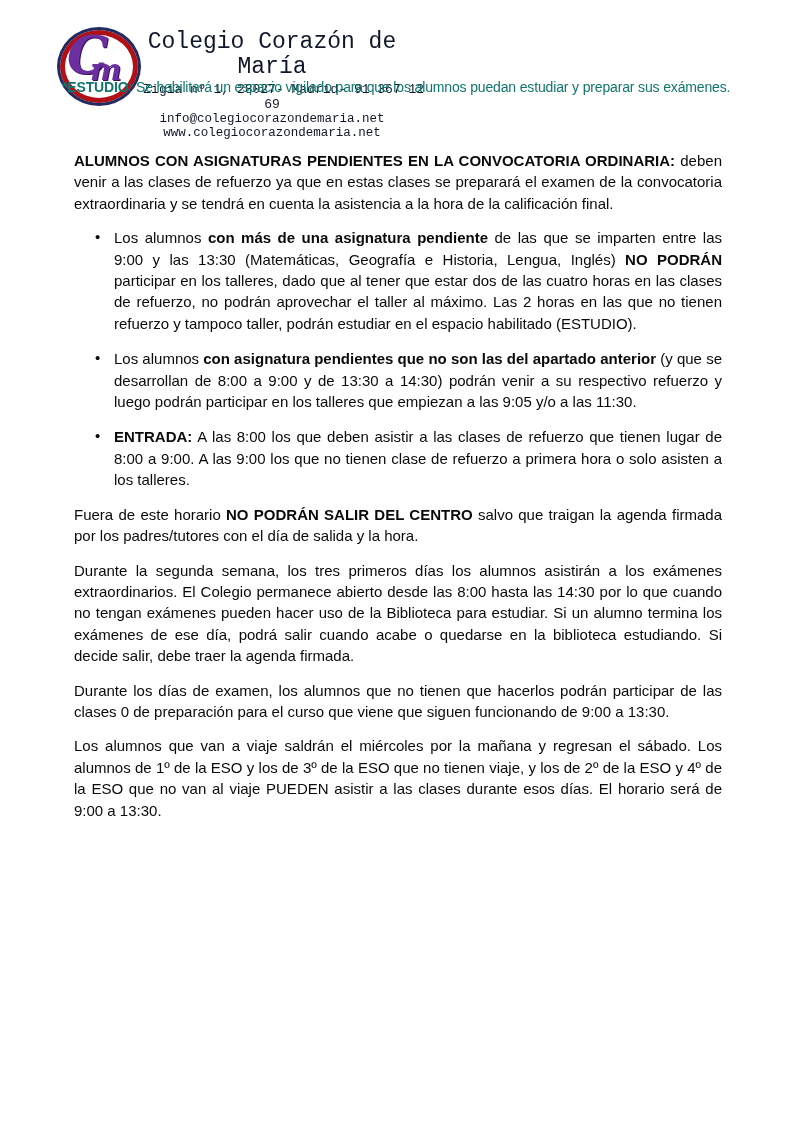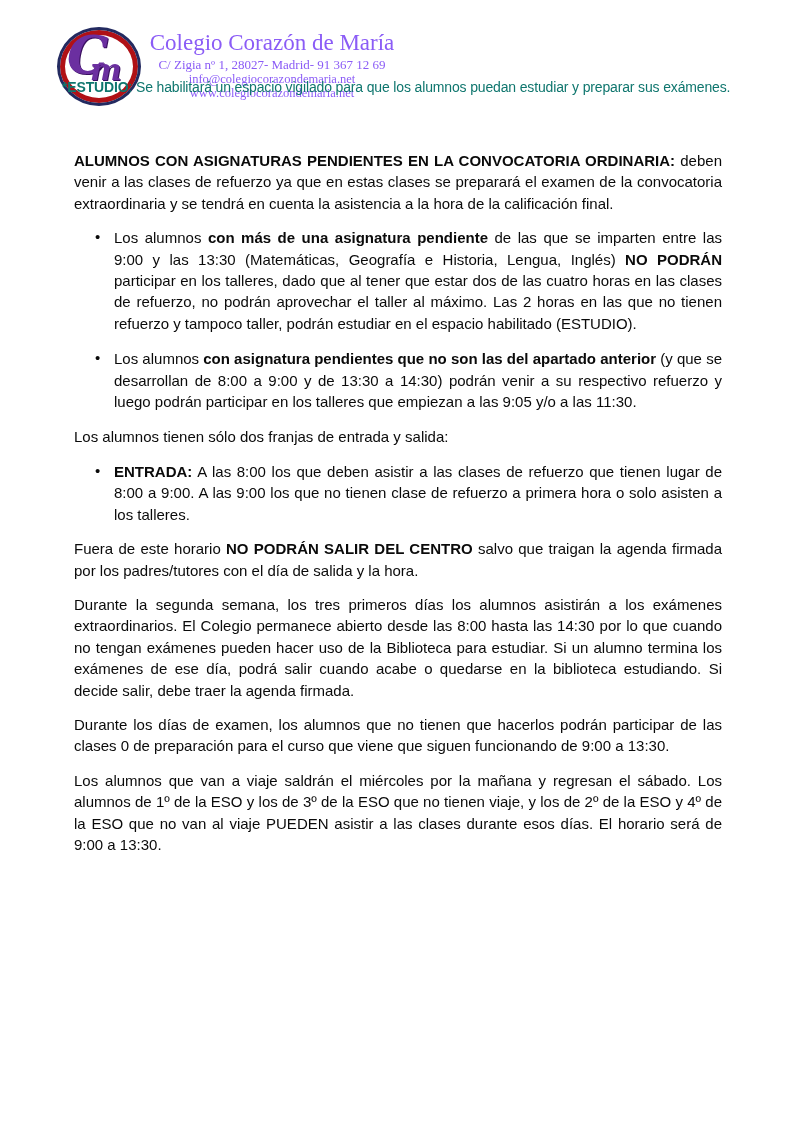--- a/index.html
+++ b/index.html
@@ -34,22 +34,22 @@
   .logo .mono-m {
     position:absolute; left:30px; top:22px;
     font-family:"DejaVu Serif", serif;
     font-style:italic; font-weight:bold;
     font-size:30px; color:#6b2fa0;
     text-shadow: 1px 1px 0 #3a1060;
   }
   .head-text {
     position:absolute; left:112px; top:30px; width:320px;
     text-align:center;
-    font-family:Liberation Serif, serif;
-    color:#8b5cf6;
+    font-family:Liberation Mono, monospace;
+    color:#0f172a;
     z-index:1;
   }
   .school-name { font-size:23px; line-height:25px; }
   .school-address { font-size:13px; line-height:15px; margin-top:2px; }
   .school-email { font-size:12.5px; line-height:14px; }
   .school-website { font-size:12.5px; line-height:14px; }
 
   .estudio-line {
     position:absolute; left:62px; top:79px;
     white-space:nowrap;
@@ -110,21 +110,20 @@
     <ul class="doc-list">
       <li>
         <span>Los alumnos </span><span class="bu">con más de una asignatura pendiente</span><span> de las que se imparten entre las 9:00 y las 13:30 (Matemáticas, Geografía e Historia, Lengua, Inglés) </span><span class="b">NO PODRÁN</span><span> participar en los talleres, dado que al tener que estar dos de las cuatro horas en las clases de refuerzo, no podrán aprovechar el taller al máximo. Las 2 horas en las que no tienen refuerzo y tampoco taller, podrán estudiar en el espacio habilitado (ESTUDIO).</span>
       </li>
       <li>
         <span>Los alumnos </span><span class="bu">con asignatura pendientes que no son las del apartado anterior</span><span> (y que se desarrollan de 8:00 a 9:00 y de 13:30 a 14:30) podrán venir a su respectivo refuerzo y luego podrán participar en los talleres que empiezan a las 9:05 y/o a las 11:30.</span>
       </li>
     </ul>
 
 
-    <p class="doc">Los alumnos tienen sólo dos franjas de entrada y salida:</p>
 
     <ul class="doc-list tight">
       <li>
         <span class="b">ENTRADA:</span><span> A las 8:00 los que deben asistir a las clases de refuerzo que tienen lugar de 8:00 a 9:00. A las 9:00 los que no tienen clase de refuerzo a primera hora o solo asisten a los talleres.</span>
       </li>
     </ul>
 
     <p class="doc">
       <span>Fuera de este horario </span><span class="b">NO PODRÁN SALIR DEL CENTRO</span><span> salvo que traigan la agenda firmada por los padres/tutores con el día de salida y la hora.</span>
     </p>

